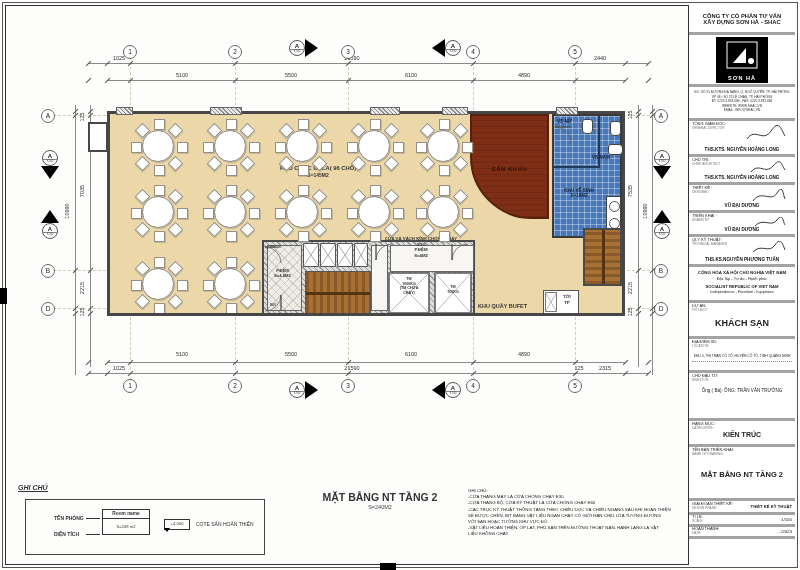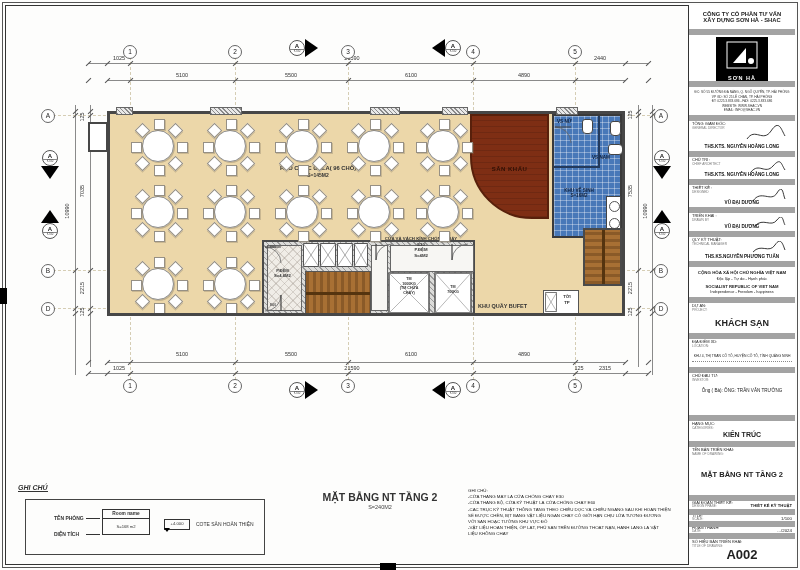--- a/index.html
+++ b/index.html
@@ -21,21 +21,21 @@
   .xbox{position:absolute}
   .table-grp{position:absolute;width:56px;height:56px}
   .tbl-circle{position:absolute;left:12px;top:12px;width:30px;height:30px;border:1px solid #8f8f8f;border-radius:50%;background:#fff;box-shadow:1px 1px 0 rgba(120,110,90,.35)}
   .chair{position:absolute;width:9px;height:9px;background:#fff;border:1px solid #969085;box-shadow:1px 1px 0 rgba(120,110,90,.3)}
   .marker{position:absolute;display:flex;align-items:center}
   .mcircle{width:14px;height:14px;border:1px solid #555;border-radius:50%;background:#fff;text-align:center;line-height:1;display:flex;flex-direction:column;justify-content:center}
   .mcircle .ml{font-size:6px;font-weight:bold;border-bottom:.5px solid #888}
   .mcircle .ms{font-size:2.8px;color:#444}
   .tri{width:0;height:0}
   .tb{position:absolute;left:688px;top:5px;width:107px;height:560px;border-left:1px solid #333;box-sizing:border-box;display:flex;flex-direction:column;background:#fff}
-  .tbs{border-bottom:6px solid #a3a3a3;position:relative;box-sizing:border-box;padding:1px 3px;overflow:hidden}
+  .tbs{border-bottom:3px solid #a3a3a3;position:relative;box-sizing:border-box;padding:1px 3px;overflow:hidden}
   .tbl-lab{font-size:4px;color:#222;line-height:4.6px}
   .tbl-en{font-size:3.2px;color:#777;line-height:3.8px}
   .tbl-name{position:absolute;bottom:2px;left:0;right:0;text-align:center;font-size:4.6px;font-weight:bold;color:#111}
   .sig{position:absolute;right:8px;top:4px}
   .note-line{font-size:4.4px;line-height:6.2px;color:#222;white-space:nowrap}
   .arcdoor{position:absolute}
   .legendbox{position:absolute;border:1px solid #444}
 </style>
 </head>
 <body>
@@ -623,19 +623,14 @@
         </div>
       <div style="font-size:4.4px">1/100</div>
     </div>
     <div class="tbs" style="height:12px;display:flex;justify-content:space-between;align-items:center">
       <div>
           <div class="tbl-lab">HOÀN THÀNH:</div>
           <div class="tbl-en">DATE:</div>
         </div>
       <div style="font-size:4.4px">.../2024</div>
     </div>
-    <div class="tbs" style="height:26px;border-bottom:none">
-      <div class="tbl-lab">SỐ HIỆU BẢN TRIỂN KHAI:</div>
-      <div class="tbl-en">TITLE OF DRAWING:</div>
-      <div style="text-align:center;font-size:13px;font-weight:bold;margin-top:-1px">A002</div>
-    </div>
   </div>
 </div>
 
 </body></html>

